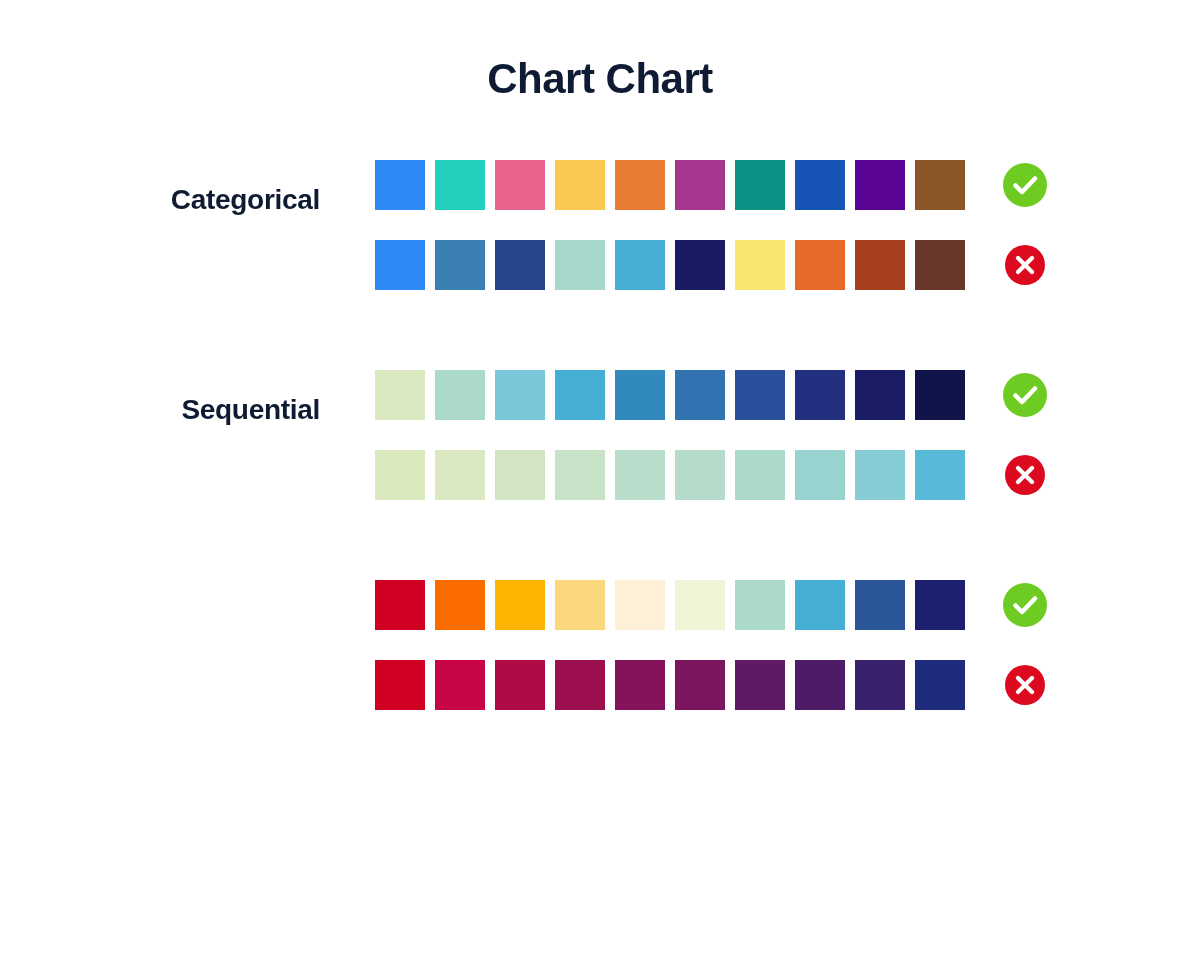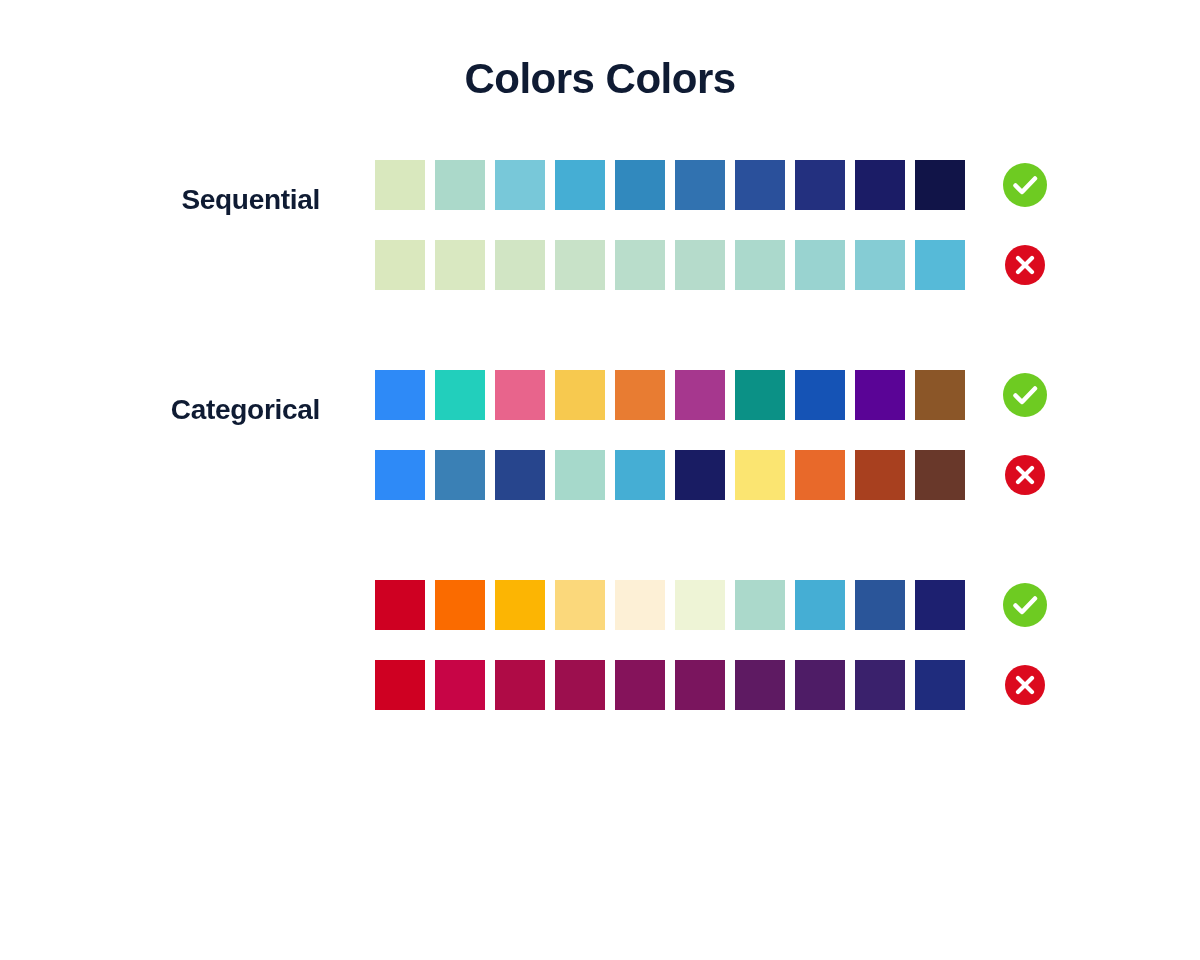--- a/index.html
+++ b/index.html
@@ -83,23 +83,68 @@
     height: 44px;
     display: flex;
     align-items: center;
     justify-content: center;
   }
   .verdict svg { display: block; }
 </style>
 </head>
 <body>
 
-<div class="page-title">Colors Colors</div>
+<div class="page-title">Chart Chart</div>
 
 <div class="sections" id="sections-root">
+    <div class="section">
+      <div class="section-label">Categorical</div>
+      <div class="rows">
+        <div class="palette-row">
+          <div class="swatches">
+            <div class="swatch" title="#2e8af7" style="background: rgb(46, 138, 247);"></div>
+            <div class="swatch" title="#22cfbc" style="background: rgb(34, 207, 188);"></div>
+            <div class="swatch" title="#e8648c" style="background: rgb(232, 100, 140);"></div>
+            <div class="swatch" title="#f7c94f" style="background: rgb(247, 201, 79);"></div>
+            <div class="swatch" title="#e87c32" style="background: rgb(232, 124, 50);"></div>
+            <div class="swatch" title="#a6378e" style="background: rgb(166, 55, 142);"></div>
+            <div class="swatch" title="#0b9186" style="background: rgb(11, 145, 134);"></div>
+            <div class="swatch" title="#1553b5" style="background: rgb(21, 83, 181);"></div>
+            <div class="swatch" title="#5a0496" style="background: rgb(90, 4, 150);"></div>
+            <div class="swatch" title="#8b5628" style="background: rgb(139, 86, 40);"></div>
+          </div>
+          <div class="verdict">
+            <svg width="44" height="44" viewBox="0 0 44 44">
+              <circle cx="22" cy="22" r="22" fill="#6ecb22"></circle>
+              <path d="M12.5 22.5 L19 29 L32 15.5" stroke-width="4.5" stroke="#ffffff" fill="none" stroke-linecap="round" stroke-linejoin="round"></path>
+            </svg>
+          </div>
+        </div>
+        <div class="palette-row">
+          <div class="swatches">
+            <div class="swatch" title="#2e8af7" style="background: rgb(46, 138, 247);"></div>
+            <div class="swatch" title="#3a80b5" style="background: rgb(58, 128, 181);"></div>
+            <div class="swatch" title="#27458d" style="background: rgb(39, 69, 141);"></div>
+            <div class="swatch" title="#a6d9cb" style="background: rgb(166, 217, 203);"></div>
+            <div class="swatch" title="#45aed4" style="background: rgb(69, 174, 212);"></div>
+            <div class="swatch" title="#191c63" style="background: rgb(25, 28, 99);"></div>
+            <div class="swatch" title="#fbe571" style="background: rgb(251, 229, 113);"></div>
+            <div class="swatch" title="#e8692a" style="background: rgb(232, 105, 42);"></div>
+            <div class="swatch" title="#a8401f" style="background: rgb(168, 64, 31);"></div>
+            <div class="swatch" title="#69382a" style="background: rgb(105, 56, 42);"></div>
+          </div>
+          <div class="verdict">
+            <svg width="44" height="44" viewBox="0 0 44 44">
+              <circle cx="22" cy="22" r="20" fill="#dc0a1e"></circle>
+              <path d="M15 15 L29 29 M29 15 L15 29" stroke-width="4.2" stroke="#ffffff" fill="none" stroke-linecap="round" stroke-linejoin="round"></path>
+            </svg>
+          </div>
+        </div>
+      </div>
+    </div>
     <div class="section">
       <div class="section-label">Sequential</div>
       <div class="rows">
         <div class="palette-row">
           <div class="swatches">
             <div class="swatch" title="#d9e8be" style="background: rgb(217, 232, 190);"></div>
             <div class="swatch" title="#abd9ca" style="background: rgb(171, 217, 202);"></div>
             <div class="swatch" title="#78c8d9" style="background: rgb(120, 200, 217);"></div>
             <div class="swatch" title="#45aed4" style="background: rgb(69, 174, 212);"></div>
             <div class="swatch" title="#3189be" style="background: rgb(49, 137, 190);"></div>
@@ -132,65 +177,20 @@
           <div class="verdict">
             <svg width="44" height="44" viewBox="0 0 44 44">
               <circle cx="22" cy="22" r="20" fill="#dc0a1e"></circle>
               <path d="M15 15 L29 29 M29 15 L15 29" stroke-width="4.2" stroke="#ffffff" fill="none" stroke-linecap="round" stroke-linejoin="round"></path>
             </svg>
           </div>
         </div>
       </div>
     </div>
     <div class="section">
-      <div class="section-label">Categorical</div>
-      <div class="rows">
-        <div class="palette-row">
-          <div class="swatches">
-            <div class="swatch" title="#2e8af7" style="background: rgb(46, 138, 247);"></div>
-            <div class="swatch" title="#22cfbc" style="background: rgb(34, 207, 188);"></div>
-            <div class="swatch" title="#e8648c" style="background: rgb(232, 100, 140);"></div>
-            <div class="swatch" title="#f7c94f" style="background: rgb(247, 201, 79);"></div>
-            <div class="swatch" title="#e87c32" style="background: rgb(232, 124, 50);"></div>
-            <div class="swatch" title="#a6378e" style="background: rgb(166, 55, 142);"></div>
-            <div class="swatch" title="#0b9186" style="background: rgb(11, 145, 134);"></div>
-            <div class="swatch" title="#1553b5" style="background: rgb(21, 83, 181);"></div>
-            <div class="swatch" title="#5a0496" style="background: rgb(90, 4, 150);"></div>
-            <div class="swatch" title="#8b5628" style="background: rgb(139, 86, 40);"></div>
-          </div>
-          <div class="verdict">
-            <svg width="44" height="44" viewBox="0 0 44 44">
-              <circle cx="22" cy="22" r="22" fill="#6ecb22"></circle>
-              <path d="M12.5 22.5 L19 29 L32 15.5" stroke-width="4.5" stroke="#ffffff" fill="none" stroke-linecap="round" stroke-linejoin="round"></path>
-            </svg>
-          </div>
-        </div>
-        <div class="palette-row">
-          <div class="swatches">
-            <div class="swatch" title="#2e8af7" style="background: rgb(46, 138, 247);"></div>
-            <div class="swatch" title="#3a80b5" style="background: rgb(58, 128, 181);"></div>
-            <div class="swatch" title="#27458d" style="background: rgb(39, 69, 141);"></div>
-            <div class="swatch" title="#a6d9cb" style="background: rgb(166, 217, 203);"></div>
-            <div class="swatch" title="#45aed4" style="background: rgb(69, 174, 212);"></div>
-            <div class="swatch" title="#191c63" style="background: rgb(25, 28, 99);"></div>
-            <div class="swatch" title="#fbe571" style="background: rgb(251, 229, 113);"></div>
-            <div class="swatch" title="#e8692a" style="background: rgb(232, 105, 42);"></div>
-            <div class="swatch" title="#a8401f" style="background: rgb(168, 64, 31);"></div>
-            <div class="swatch" title="#69382a" style="background: rgb(105, 56, 42);"></div>
-          </div>
-          <div class="verdict">
-            <svg width="44" height="44" viewBox="0 0 44 44">
-              <circle cx="22" cy="22" r="20" fill="#dc0a1e"></circle>
-              <path d="M15 15 L29 29 M29 15 L15 29" stroke-width="4.2" stroke="#ffffff" fill="none" stroke-linecap="round" stroke-linejoin="round"></path>
-            </svg>
-          </div>
-        </div>
-      </div>
-    </div>
-    <div class="section">
       <div class="rows">
         <div class="palette-row">
           <div class="swatches">
             <div class="swatch" title="#cf0022" style="background: rgb(207, 0, 34);"></div>
             <div class="swatch" title="#fa6b00" style="background: rgb(250, 107, 0);"></div>
             <div class="swatch" title="#fcb503" style="background: rgb(252, 181, 3);"></div>
             <div class="swatch" title="#fbd87b" style="background: rgb(251, 216, 123);"></div>
             <div class="swatch" title="#fdf0d6" style="background: rgb(253, 240, 214);"></div>
             <div class="swatch" title="#eef4d6" style="background: rgb(238, 244, 214);"></div>
             <div class="swatch" title="#abd9cb" style="background: rgb(171, 217, 203);"></div>

